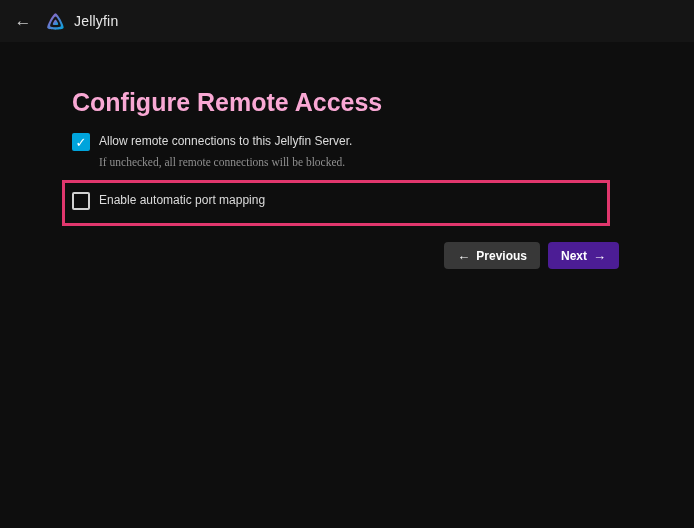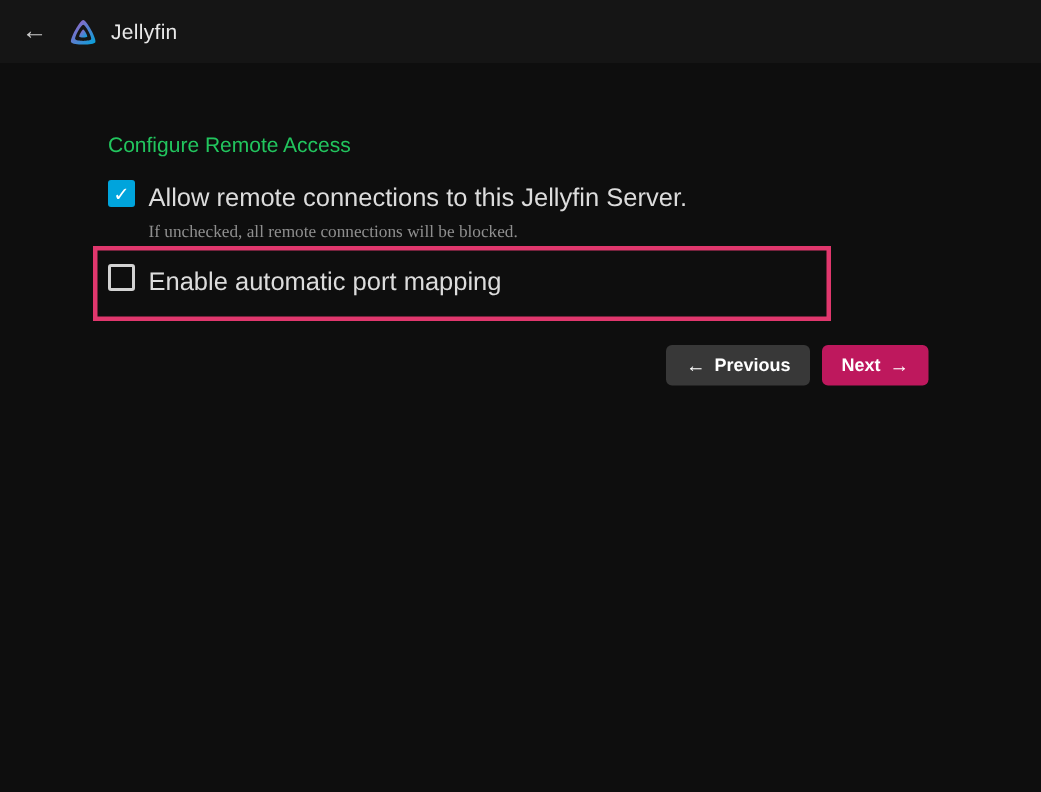--- a/index.html
+++ b/index.html
@@ -35,23 +35,23 @@
   }
   .logo-wrap svg { width: 21px; height: 21px; display: block; }
   .app-name {
     color: #e8e8e8;
     font-size: 14px;
     letter-spacing: 0.2px;
   }
   
   .content { padding: 46px 72px 0 72px; }
   .page-title {
-    font-size: 14px;
-    font-weight: 400;
-    color: #22c55e;
+    font-size: 25px;
+    font-weight: 700;
+    color: #f9a8d4;
     margin-bottom: 15px;
   }
   .field {
     display: flex;
     align-items: flex-start;
     gap: 9px;
   }
   .checkbox {
     width: 18px; height: 18px;
     border-radius: 2px;
@@ -67,37 +67,37 @@
     font-weight: bold;
     line-height: 1;
   }
   .checkbox.unchecked {
     border: 2px solid #d2d2d2;
     background: transparent;
   }
   .field-text { padding-top: 2px; }
   .field-label {
     color: #dcdcdc;
-    font-size: 17px;
+    font-size: 12px;
     line-height: 1.25;
     cursor: pointer;
   }
   .field-desc {
     color: #8f8f8f;
     font-size: 11.5px;
     line-height: 1.25;
     margin-top: 6px;
     font-family: Liberation Serif, serif;
   }
   .highlight-box {
     border: 3px solid #e0376d;
     margin-left: -10px;
-    margin-top: 1px;
+    margin-top: 11px;
     padding: 8px 24px 13px 7px;
-    width: 492px;
+    width: 548px;
   }
   
   .button-row {
     display: flex;
     justify-content: flex-end;
     gap: 8px;
     margin-top: 16px;
     padding-right: 3px;
   }
   .btn {
@@ -109,21 +109,21 @@
     font-weight: bold;
     font-size: 12px;
     font-family: inherit;
     display: flex;
     align-items: center;
     gap: 6px;
     cursor: pointer;
   }
   .btn .arrow { font-size: 13px; line-height: 1; }
   .btn-previous { background: #383838; }
-  .btn-next { background: #be185d; }
+  .btn-next { background: #4c1d95; }
 </style>
 </head>
 <body>
 
 <div class="header">
   <button class="back-btn">
     <span>←</span>
   </button>
   <span class="logo-wrap">
     <svg viewBox="0 0 512 512" aria-hidden="true">

